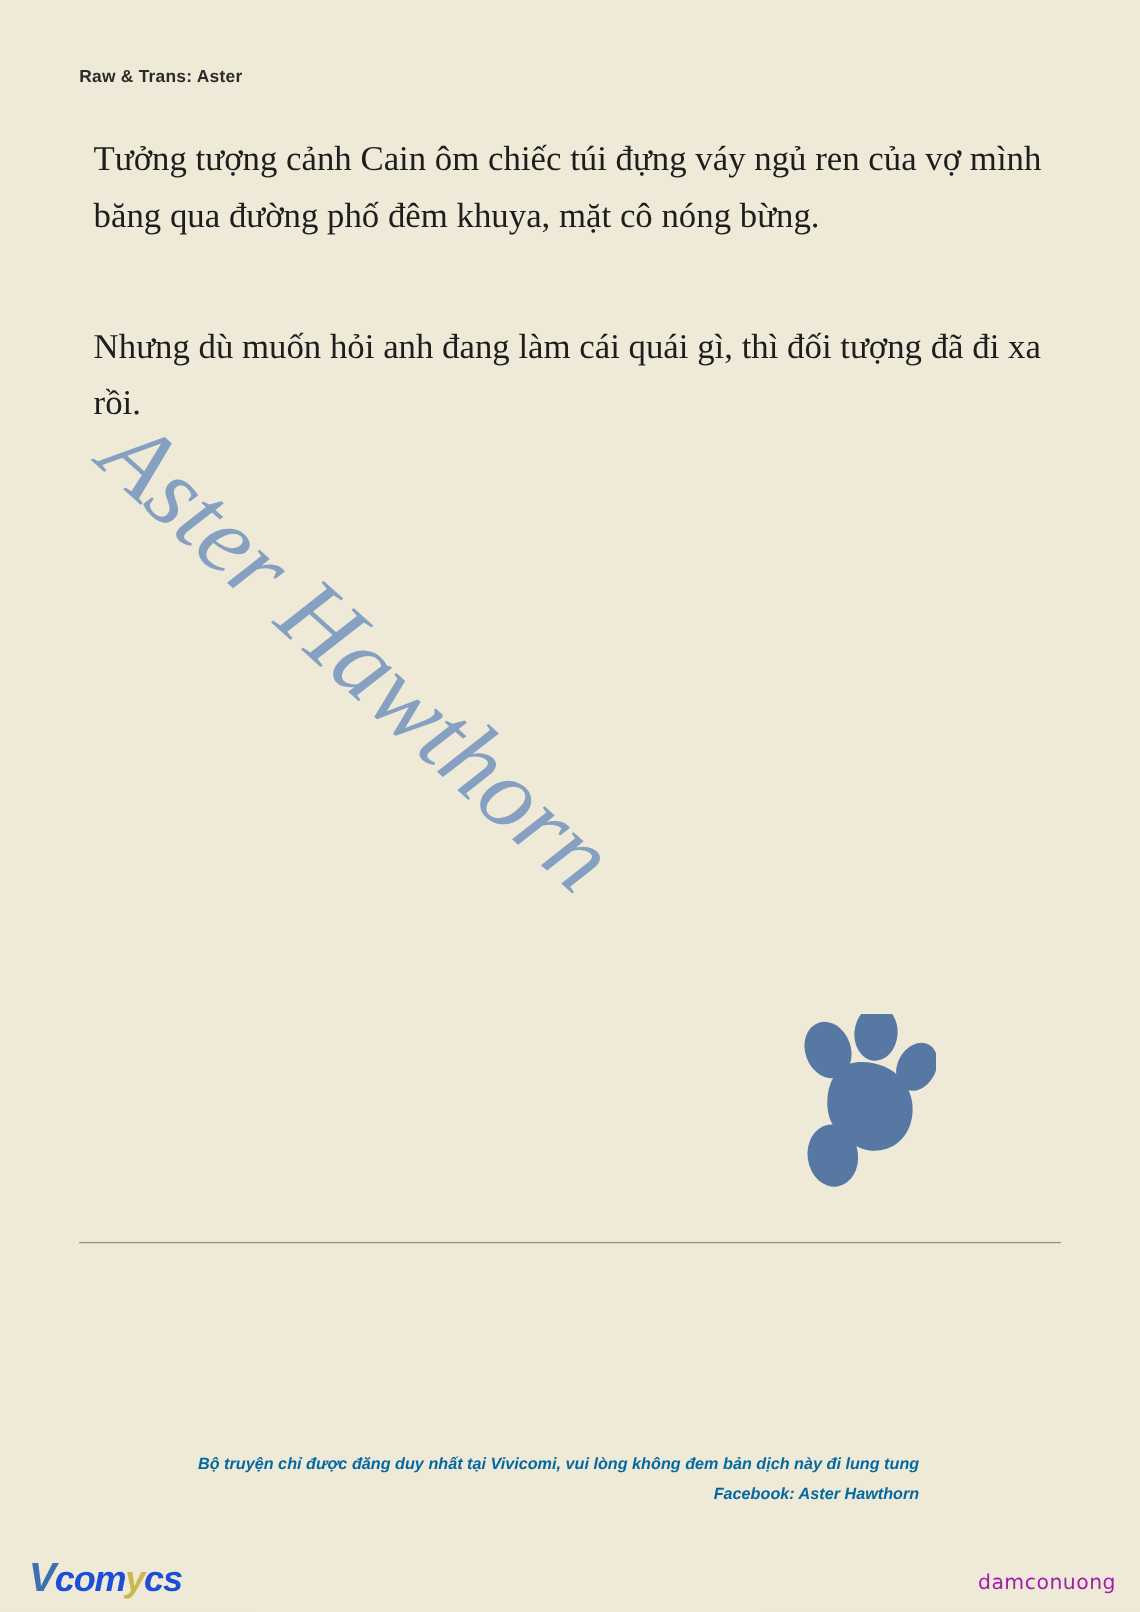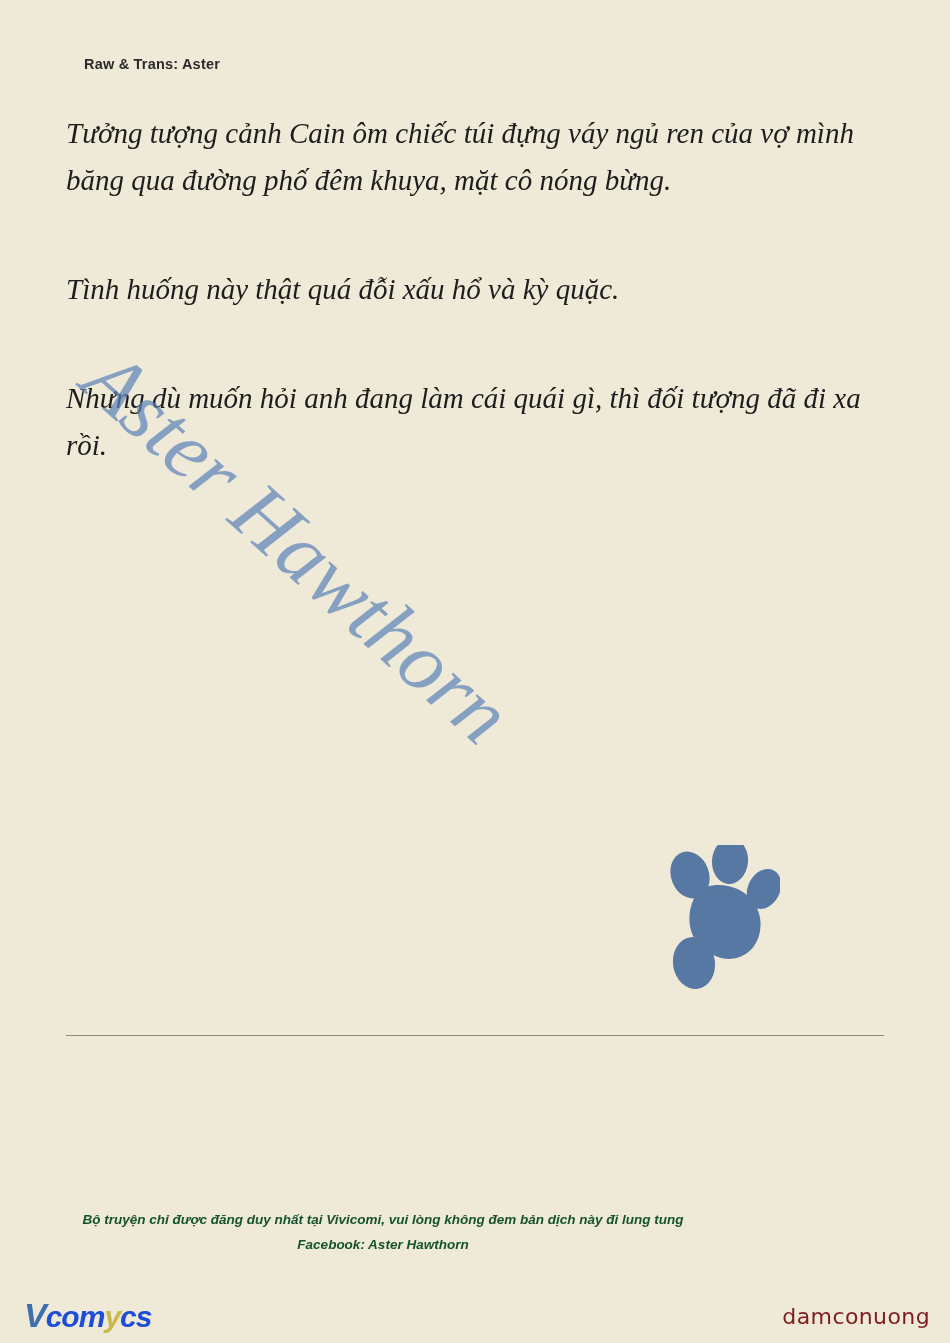--- a/index.html
+++ b/index.html
@@ -15,40 +15,40 @@
 
   .page {
     position: relative;
     width: 950px;
     height: 1343px;
     background: #efe9d8;
   }
 
   .credit-header {
     position: absolute;
-    left: 84px;
+    left: 66px;
     top: 56px;
     font-size: 14.5px;
     font-weight: bold;
     color: #2b2b2b;
     letter-spacing: 0.2px;
   }
 
   .body-text {
     position: absolute;
     left: 66px;
     top: 110px;
     width: 818px;
     font-family: "Liberation Serif", serif;
     font-size: 29px;
     line-height: 1.62;
     color: #1d1d1d;
   }
 
-  .para { margin: 0 0 62px 0; font-style: italic; }
+  .para { margin: 0 0 62px 12px; }
   .para:last-child { margin-bottom: 0; }
 
   .watermark-text {
     position: absolute;
     left: 130px;
     top: 330px;
     font-family: "Liberation Serif", serif;
     font-style: italic;
     font-size: 84px;
     color: #5d84b8;
@@ -76,25 +76,25 @@
     width: 818px;
     height: 1px;
     background: #8d8a7e;
   }
 
   .footer-notes {
     position: absolute;
     left: 0;
     top: 1208px;
     width: 766px;
-    text-align: center;
+    text-align: right;
     font-size: 13.5px;
     font-weight: bold;
     font-style: italic;
-    color: #14532d;
+    color: #0369a1;
     line-height: 1.85;
   }
 
   .brand-bar {
     position: absolute;
     left: 0;
     bottom: 0;
     width: 950px;
     height: 48px;
   }
@@ -115,36 +115,35 @@
     color: #3f6fae;
     font-size: 34px;
   }
   .logo .rest { color: #1d4ed8; }
   .logo .y { color: #c9b84a; }
 
   .site-tag {
     position: absolute;
     right: 20px;
     bottom: 14px;
-    font-size: 22px;
-    color: #7f1d1d;
+    font-size: 17px;
+    color: #a21caf;
     letter-spacing: 0.4px;
     font-family: "DejaVu Sans", sans-serif;
   }
 </style>
 </head>
 <body>
 
 <div class="page">
 
   <div class="credit-header">Raw &amp; Trans: Aster</div>
 
   <div class="body-text">
     <p class="para">Tưởng tượng cảnh Cain ôm chiếc túi đựng váy ngủ ren của vợ mình băng qua đường phố đêm khuya, mặt cô nóng bừng.</p>
-    <p class="para">Tình huống này thật quá đỗi xấu hổ và kỳ quặc.</p>
     <p class="para">Nhưng dù muốn hỏi anh đang làm cái quái gì, thì đối tượng đã đi xa rồi.</p>
   </div>
 
   <div class="watermark-text">Aster Hawthorn</div>
 
   <div class="watermark-paw">
     <svg viewBox="0 0 120 150" width="120" height="150" aria-hidden="true">
       <g fill="#4a6f9e">
         <ellipse cx="30" cy="30" rx="19" ry="24" transform="rotate(-20 30 30)"></ellipse>
         <ellipse cx="70" cy="16" rx="18" ry="23" transform="rotate(5 70 16)"></ellipse>

